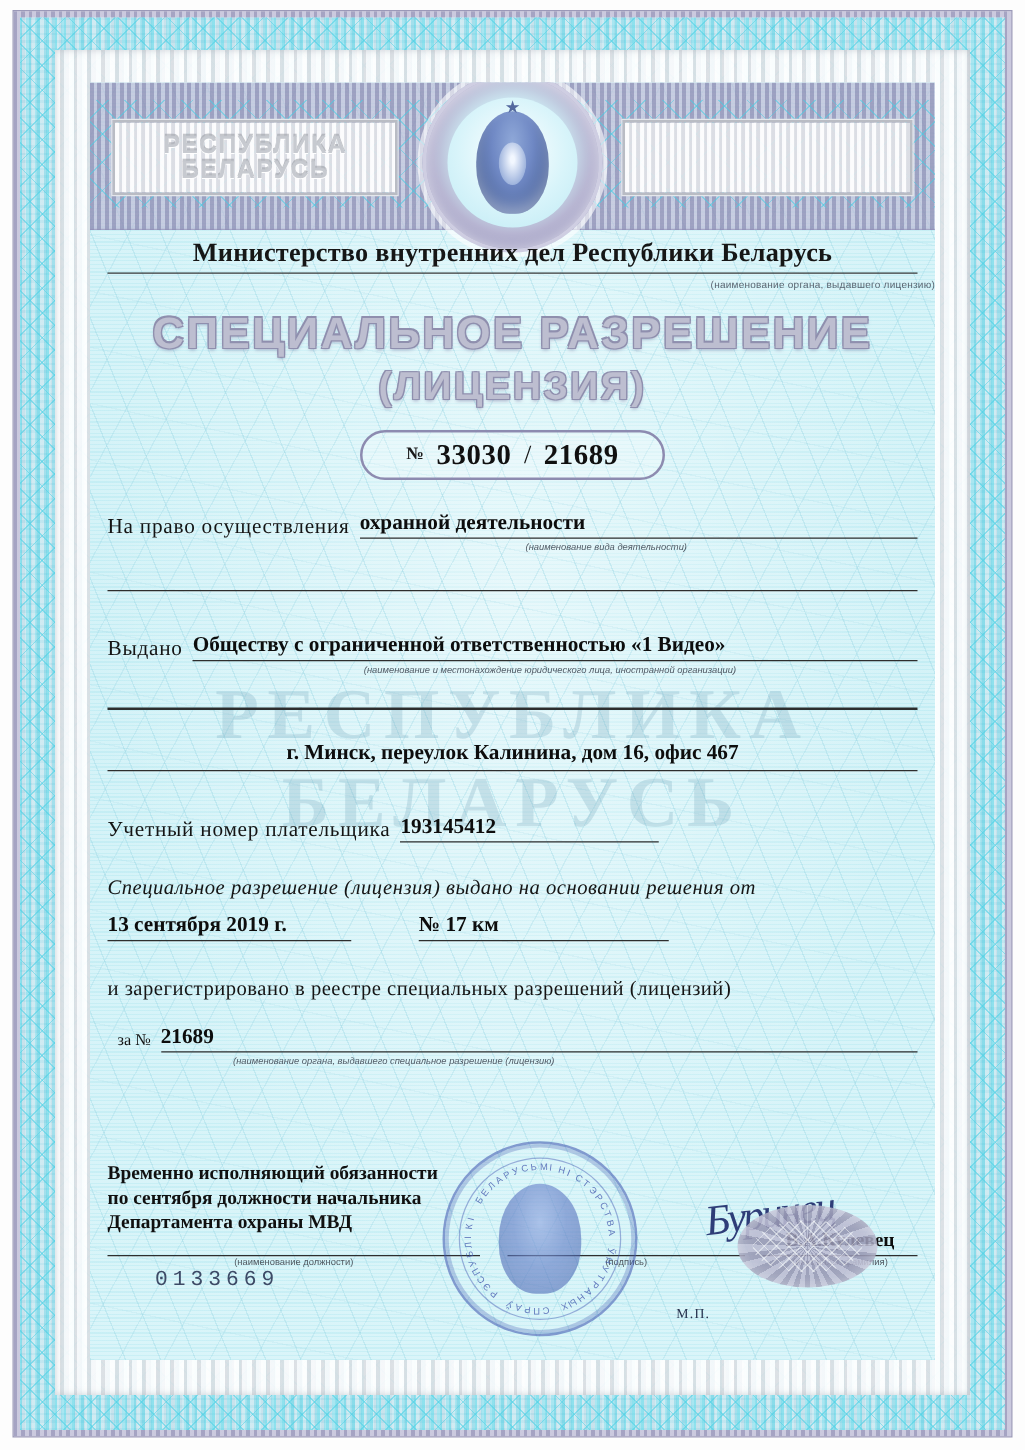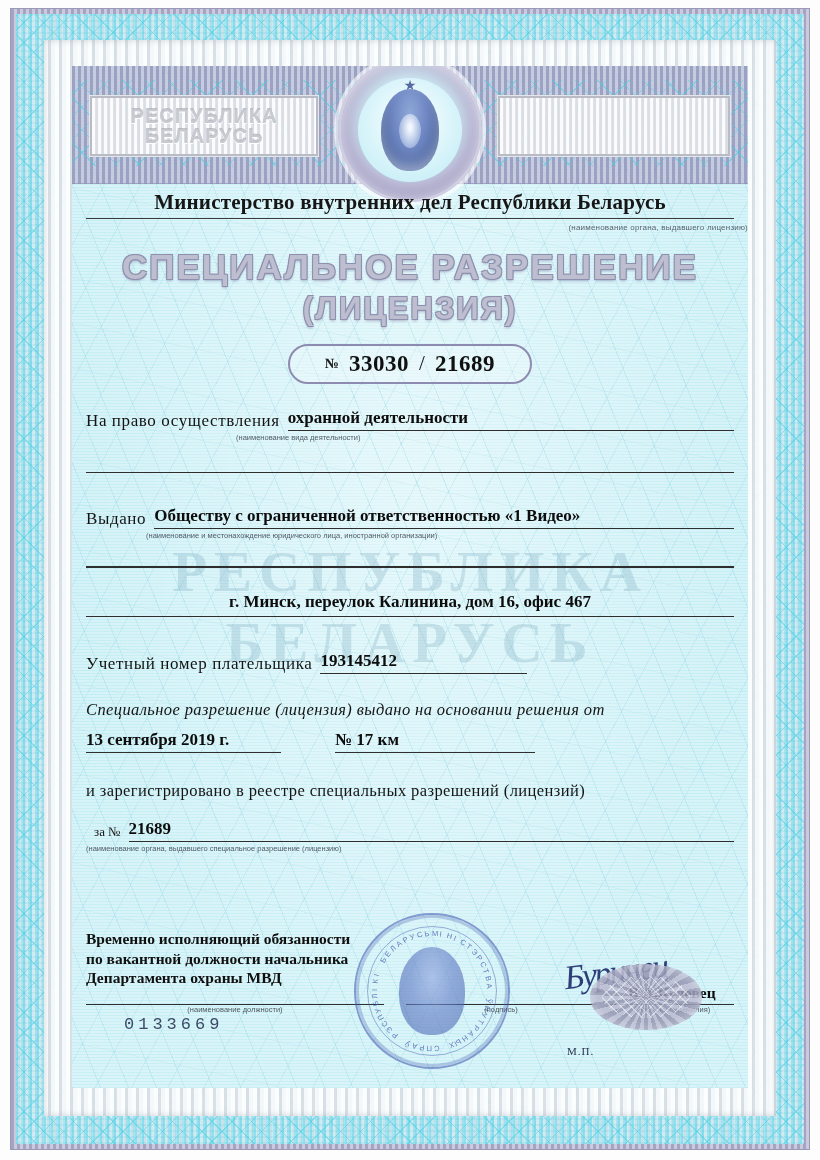--- a/index.html
+++ b/index.html
@@ -222,21 +222,21 @@
     font-size: 17px; color: #141414;
   }
   .field-label { white-space: nowrap; letter-spacing: .6px; }
   .field-line {
     flex: 1; border-bottom: 1.5px solid #2e2e2e;
     text-align: left; padding-bottom: 2px; margin-left: 8px;
   }
   .field-value { font-weight: 700; font-size: 17px; color: #0d0d0d; }
   .sub-caption {
     font-family: "Liberation Sans", sans-serif;
-    font-size: 7.5px; color: #515b66; text-align: left; margin-top: 2px;
+    font-size: 7.5px; color: #515b66; text-align: center; margin-top: 2px; font-style: italic;
   }
   .full-rule { height: 1.5px; background: #2e2e2e; margin: 0 14px; }
 
   .para {
     margin: 0 14px; font-size: 16.5px; color: #141414;
     letter-spacing: .4px;
   }
 
   
   .sig-block { position: relative; margin: 0 14px; }
@@ -291,21 +291,21 @@
   .signature {
     position: absolute; left: 478px; top: 24px;
     font-family: "Liberation Serif", serif;
     font-style: italic; font-size: 34px; color: #1d2a6b;
     transform: rotate(-7deg);
     letter-spacing: -2px;
     opacity: .9;
     pointer-events: none;
   }
   .mp-mark {
-    position: absolute; left: 481px; top: 116px;
+    position: absolute; left: 455px; top: 116px;
     font-size: 11px; color: #26324e; letter-spacing: 1px;
   }
 
   .serial {
     position: absolute; left: 52px; bottom: 54px;
     font-family: "Liberation Mono", monospace;
     font-size: 17px; letter-spacing: 4px; color: #3d4a66;
   }
 
   
@@ -498,21 +498,21 @@
               <span style="transform: rotate(247.5deg) translate(62px) rotate(90deg);">У</span>
               <span style="transform: rotate(255deg) translate(62px) rotate(90deg);">С</span>
               <span style="transform: rotate(262.5deg) translate(62px) rotate(90deg);">Ь</span>
             </div>
         </div>
 
         <div class="signature">Буринец</div>
 
         <div class="sig-title">
           <div>Временно исполняющий обязанности</div>
-          <div>по вакантной должности начальника</div>
+          <div>по сентября должности начальника</div>
           <div>Департамента охраны МВД</div>
         </div>
 
         <div class="sig-lines">
           <div class="sig-seg" style="flex:0 0 298px;"></div>
           <div style="flex:0 0 22px;"></div>
           <div class="sig-seg" style="flex:0 0 190px;"></div>
           <div style="flex:0 0 14px;"></div>
           <div class="sig-seg" style="flex:1;position:relative;">
             <div class="sig-name" style="position:absolute;left:0;right:0;bottom:2px;text-align:center;">В.А.Кулевец</div>

